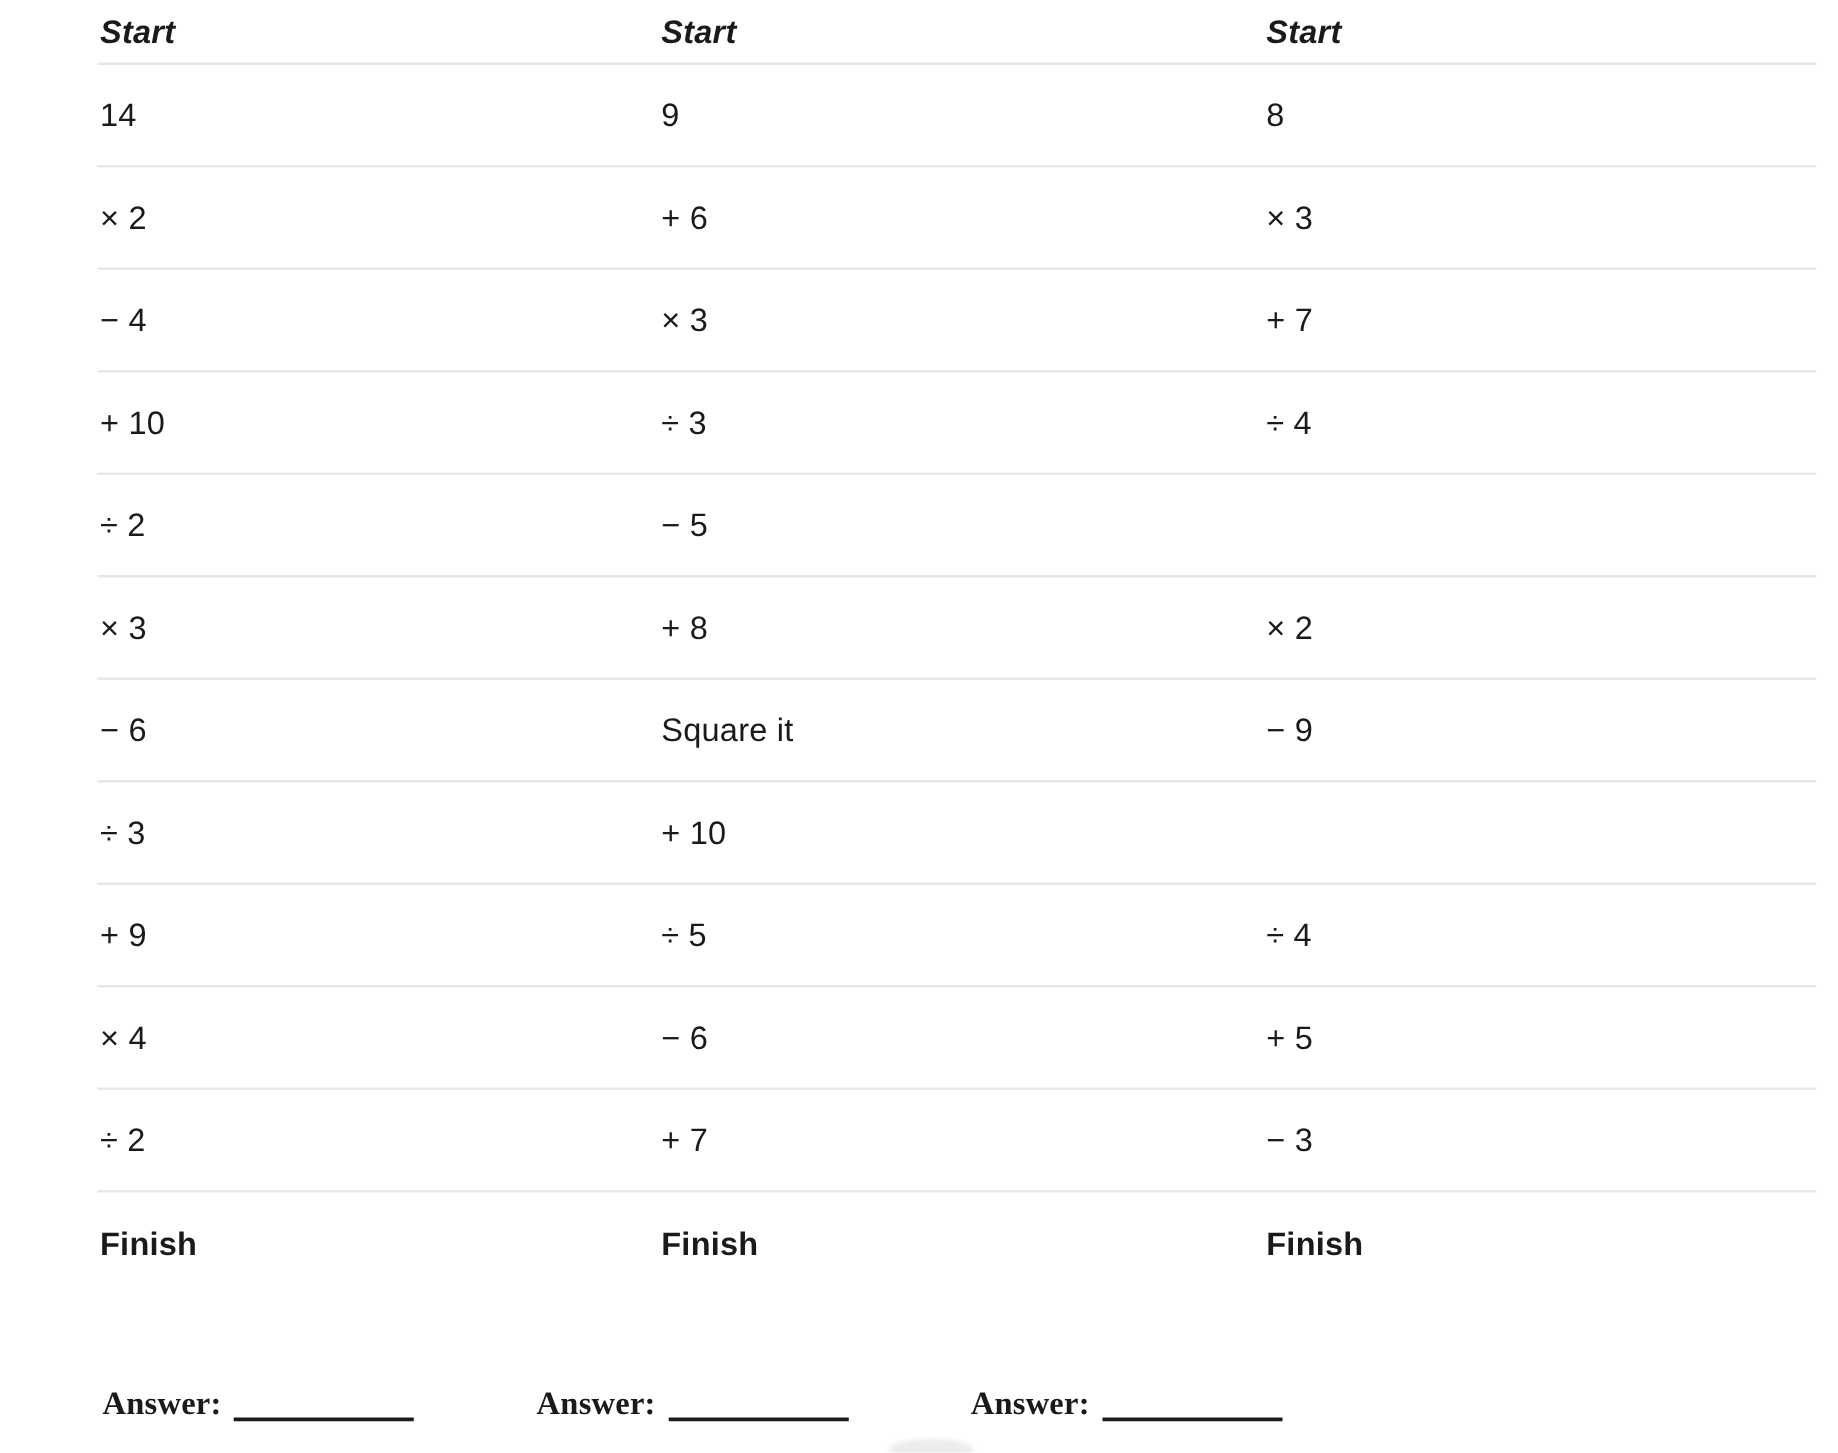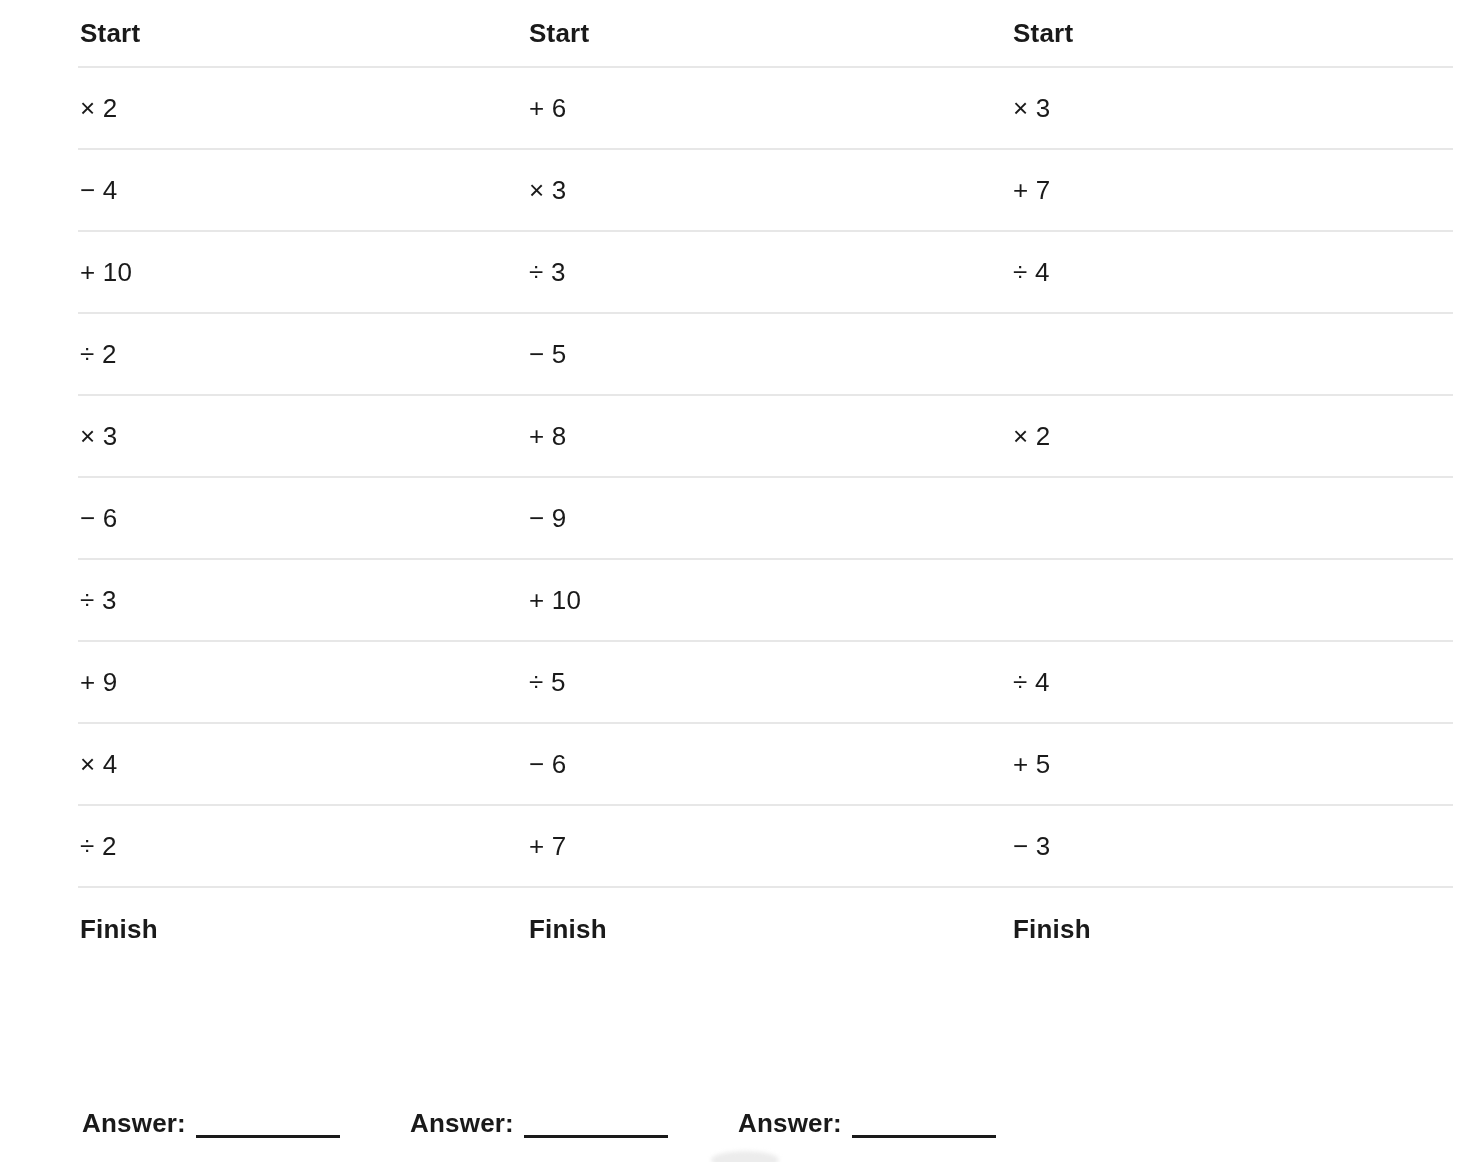--- a/index.html
+++ b/index.html
@@ -22,37 +22,38 @@
     width: 1375px;
   }
   .ws-row {
     display: grid;
     grid-template-columns: 449px 484px 442px;
     height: 82px;
     align-items: center;
     border-bottom: 2px solid var(--divider-color, #e7e7e7);
     box-sizing: border-box;
   }
-  .ws-row.header { height: 68px; }
+  .ws-row.header { height: 52px; font-style: italic; }
   .ws-row.footer { border-bottom: none; }
   .ws-cell {
     font-size: 26px;
     padding-left: 2px;
     letter-spacing: 0.2px;
     white-space: nowrap;
   }
   .header .ws-cell,
   .footer .ws-cell { font-weight: 700; }
   .answers {
     position: absolute;
     left: 82px;
     top: 1108px;
     display: flex;
-    gap: 70px;
+    gap: 98px;
     align-items: baseline;
+    font-family: Liberation Serif, serif;
   }
   .answer-item {
     font-size: 26px;
     font-weight: 700;
     white-space: nowrap;
     letter-spacing: 0.2px;
   }
   .answer-line {
     display: inline-block;
     width: 144px;
@@ -75,20 +76,25 @@
 </head>
 <body style="--text-color: #1a1a1a; --divider-color: #e7e7e7; --underline-color: #1a1a1a;">
 
 <div class="worksheet">
     <div class="ws-row header">
       <div class="ws-cell">Start</div>
       <div class="ws-cell">Start</div>
       <div class="ws-cell">Start</div>
     </div>
     <div class="ws-row">
+      <div class="ws-cell">14</div>
+      <div class="ws-cell">9</div>
+      <div class="ws-cell">8</div>
+    </div>
+    <div class="ws-row">
       <div class="ws-cell">× 2</div>
       <div class="ws-cell">+ 6</div>
       <div class="ws-cell">× 3</div>
     </div>
     <div class="ws-row">
       <div class="ws-cell">− 4</div>
       <div class="ws-cell">× 3</div>
       <div class="ws-cell">+ 7</div>
     </div>
     <div class="ws-row">
@@ -100,20 +106,21 @@
       <div class="ws-cell">÷ 2</div>
       <div class="ws-cell">− 5</div>
     </div>
     <div class="ws-row">
       <div class="ws-cell">× 3</div>
       <div class="ws-cell">+ 8</div>
       <div class="ws-cell">× 2</div>
     </div>
     <div class="ws-row">
       <div class="ws-cell">− 6</div>
+      <div class="ws-cell">Square it</div>
       <div class="ws-cell">− 9</div>
     </div>
     <div class="ws-row">
       <div class="ws-cell">÷ 3</div>
       <div class="ws-cell">+ 10</div>
     </div>
     <div class="ws-row">
       <div class="ws-cell">+ 9</div>
       <div class="ws-cell">÷ 5</div>
       <div class="ws-cell">÷ 4</div>

